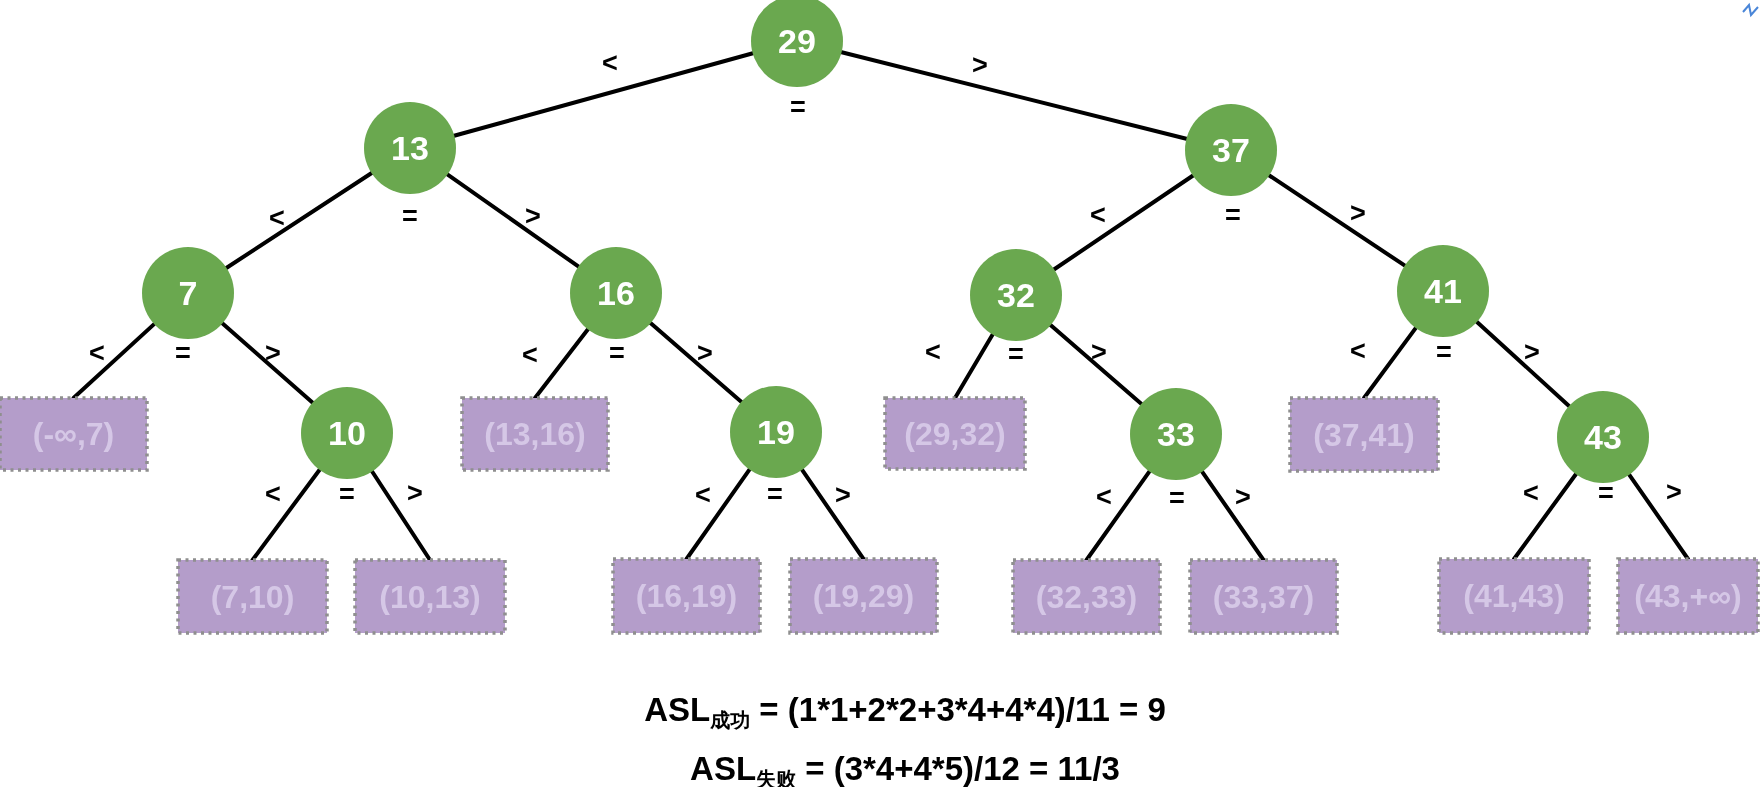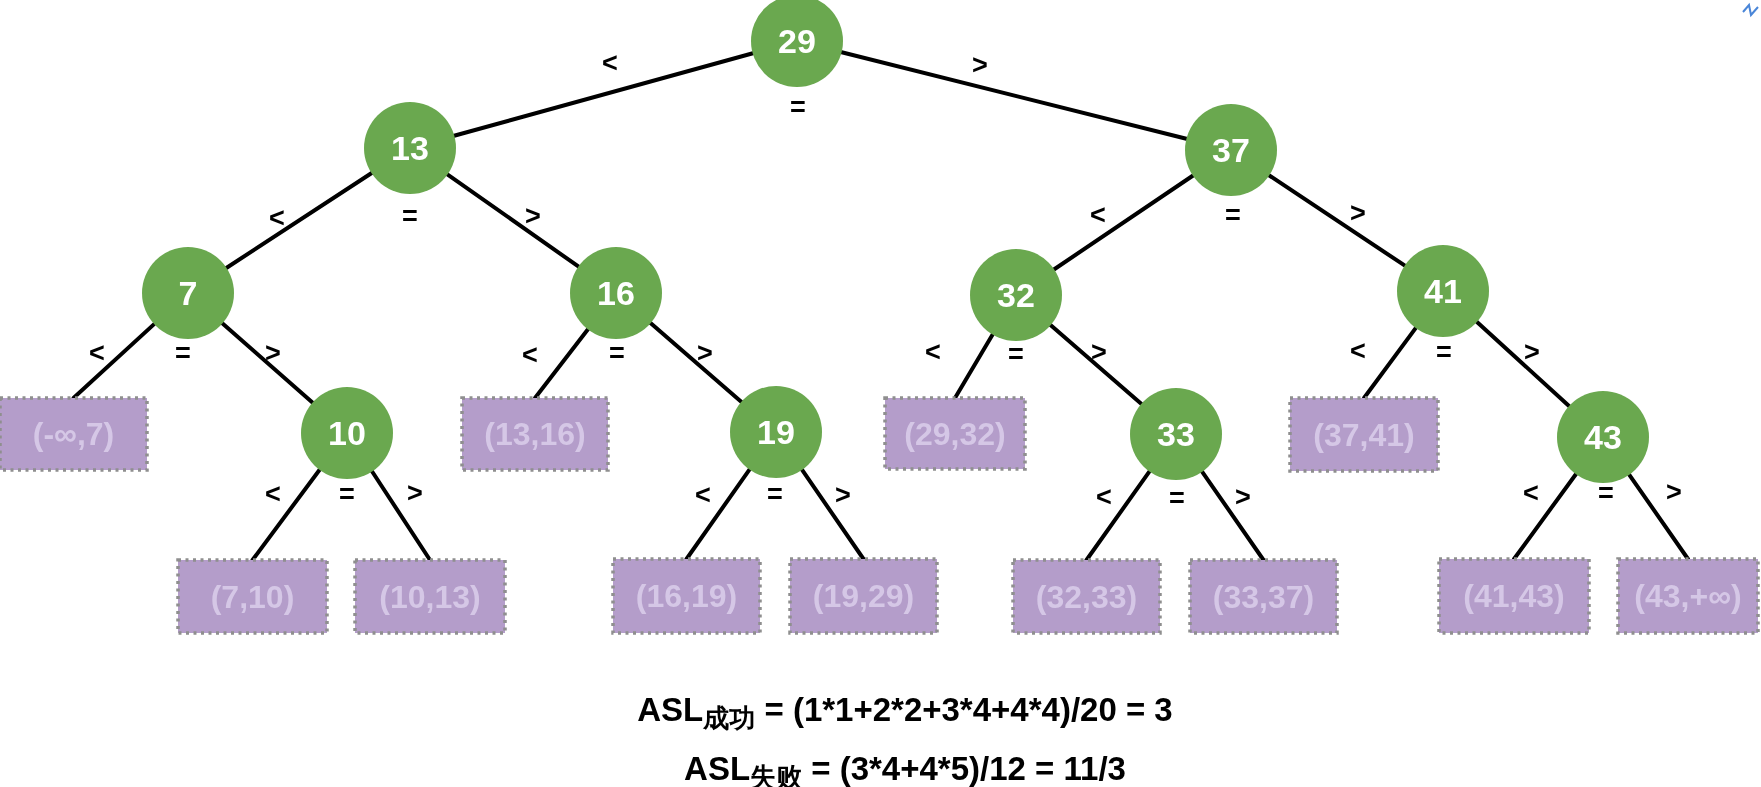--- a/index.html
+++ b/index.html
@@ -4,21 +4,21 @@
 <style>
   html,body{margin:0;padding:0;background:#ffffff;}
   .stage{position:relative;width:1761px;height:787px;background:#ffffff;overflow:hidden;
          font-family:"Liberation Sans","DejaVu Sans",sans-serif;}
   .stage svg{position:absolute;left:0;top:0;}
   .node-label{font-family:"Liberation Sans","DejaVu Sans",sans-serif;font-weight:700;font-size:34px;}
   .leaf-label{font-family:"Liberation Sans","DejaVu Sans",sans-serif;font-weight:700;font-size:32px;}
   .edge-label{font-family:"Liberation Sans","DejaVu Sans",sans-serif;font-weight:700;font-size:27px;}
   .formula{position:absolute;left:905px;transform:translateX(-50%);white-space:nowrap;
            font-weight:700;font-size:33px;color:#000;line-height:38px;}
-  .formula .sub{font-size:26px;position:relative;top:6px;font-weight:700;}
+  .formula .sub{font-size:20px;position:relative;top:6px;font-weight:700;}
   .formula-1{top:691px;}
   .formula-2{top:750px;}
 </style>
 </head>
 <body>
 
 <div class="stage">
   <svg id="tree-svg" width="1761" height="787" xmlns="http://www.w3.org/2000/svg" viewBox="0 0 1761 787">
       <line x1="755.6" y1="52.5" x2="451.4" y2="136.5" stroke="#000000" stroke-width="4" stroke-linecap="round"></line>
       <line x1="838.7" y1="51.5" x2="1189.3" y2="139.5" stroke="#000000" stroke-width="4" stroke-linecap="round"></line>
@@ -117,16 +117,16 @@
       <text x="843" y="495" dy="9" text-anchor="middle" fill="#000000" class="edge-label">&gt;</text>
       <text x="1104" y="497" dy="9" text-anchor="middle" fill="#000000" class="edge-label">&lt;</text>
       <text x="1177" y="498" dy="9" text-anchor="middle" fill="#000000" class="edge-label">=</text>
       <text x="1243" y="497" dy="9" text-anchor="middle" fill="#000000" class="edge-label">&gt;</text>
       <text x="1531" y="493" dy="9" text-anchor="middle" fill="#000000" class="edge-label">&lt;</text>
       <text x="1606" y="493" dy="9" text-anchor="middle" fill="#000000" class="edge-label">=</text>
       <text x="1674" y="492" dy="9" text-anchor="middle" fill="#000000" class="edge-label">&gt;</text>
       <path d="M 1743 12 l 6 -7 l 2 10 l 7 -8" stroke="#4a86d8" stroke-width="2" fill="none"></path>
     </svg>
 
-  <div class="formula formula-1"><span>ASL</span><span class="sub">成功</span><span> = (1*1+2*2+3*4+4*4)/20 = 3</span></div>
+  <div class="formula formula-1"><span>ASL</span><span class="sub">成功</span><span> = (1*1+2*2+3*4+4*4)/11 = 9</span></div>
 
   <div class="formula formula-2"><span>ASL</span><span class="sub">失败</span><span> = (3*4+4*5)/12 = 11/3</span></div>
 </div>
 
 </body></html>

